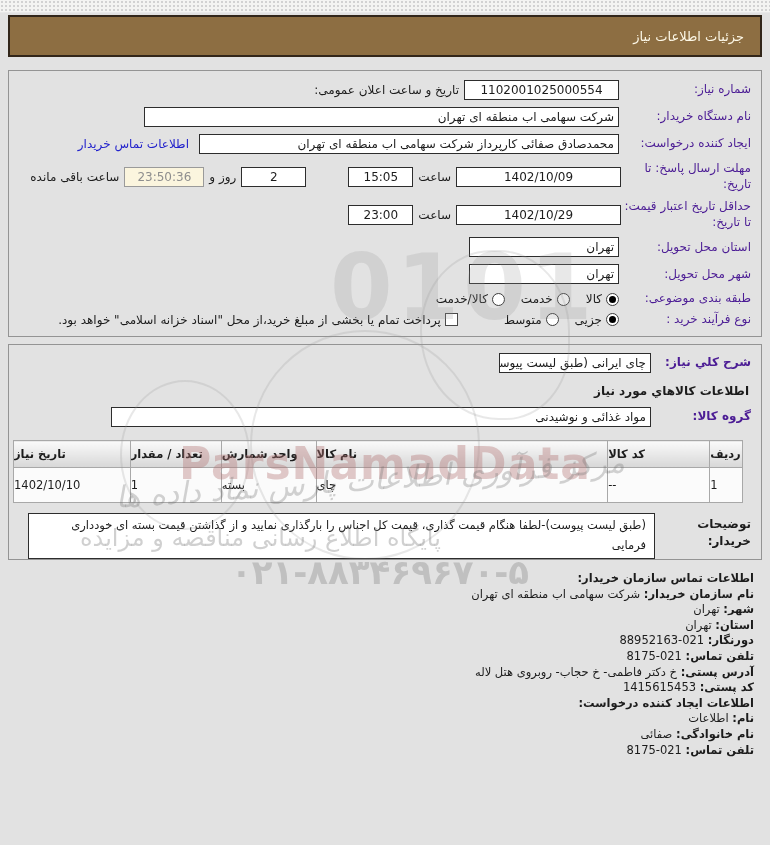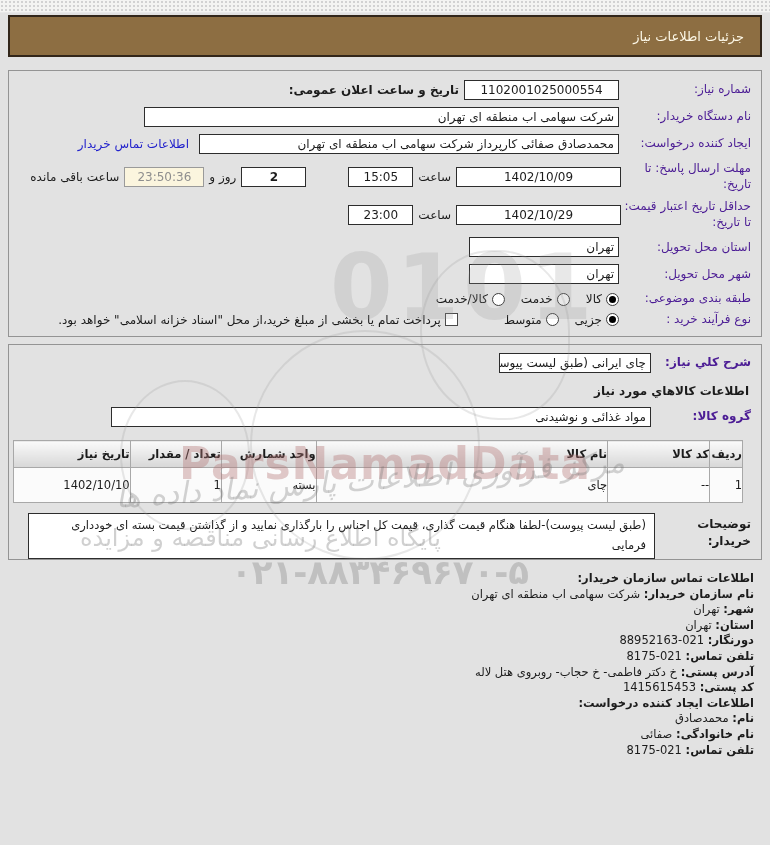--- a/index.html
+++ b/index.html
@@ -40,21 +40,21 @@
   .flabel.two { width:130px; }
   .ibox {
     background:#fff; border:1px solid #2d2d2d;
     height:20px; line-height:18px; font-size:12px;
     padding:0 4px; overflow:hidden; white-space:nowrap;
   }
   .center { text-align:center; }
   .ltr { direction:ltr; unicode-bidi:isolate; }
   .w155{width:155px} .w150{width:150px} .w165{width:165px} .w65{width:65px} .w88{width:80px}
   .w172{width:152px} .w475{width:475px} .w420{width:420px} .w540{width:540px}
-  .timer { background:#fbf5de; color:#8e8e8e; border:1px solid #9a9a9a; } .gap40 { margin-right:42px;font-weight:bold; }
+  .timer { background:#fbf5de; color:#8e8e8e; border:1px solid #9a9a9a; } .gap40 { margin-right:42px; }
   .lab-mid { margin:0 5px; font-size:12px; flex:0 0 auto; }
   a.contact-link { color:#2222cc; font-size:12px; margin-right:10px; text-decoration:none; white-space:nowrap; }
   .radio {
     width:13px; height:13px; border:1px solid #3c3c3c; border-radius:50%;
     background:#fff; display:inline-block; position:relative; flex:0 0 auto;
   }
   .radio.checked::after {
     content:""; position:absolute; top:2px; left:2px; width:7px; height:7px;
     border-radius:50%; background:#000;
   }
@@ -62,21 +62,21 @@
     width:13px; height:13px; border:1px solid #4a4a4a; background:#fff;
     display:inline-block; flex:0 0 auto;
   }
   .opt-label { font-size:12px; margin:0 4px 0 16px; }
   .bold { font-weight:bold; }
   .sec-title { font-weight:bold; font-size:12px; margin:11px 2px 4px 0; }
   .goods-table {
     width:730px; margin:13px 8px 0 14px;
     border-collapse:collapse; table-layout:fixed;
   }
-  .goods-table th, .goods-table td { border:1px solid #a8a8a8; font-size:11.5px; text-align:right; overflow:hidden; white-space:nowrap; }
+  .goods-table th, .goods-table td { border:1px solid #a8a8a8; font-size:11.5px; text-align:left; overflow:hidden; white-space:nowrap; }
   .goods-table th { height:27px; background:linear-gradient(#fafafa,#d7d7d7); font-weight:bold; }
   .goods-table td { height:35px; background:#fbfbfb; }
   .notes-row { display:flex; align-items:flex-start; margin-top:10px; }
   .notes-label { width:96px; font-weight:bold; font-size:12px; line-height:1.45; padding-top:3px; }
   .notes-box {
     width:627px; height:46px; background:#fff; border:1px solid #2d2d2d;
     font-size:11.5px; line-height:1.7; padding:2px 8px; text-align:right; overflow:hidden;
   }
   .contact { padding:11px 16px 0 10px; font-size:11.5px; line-height:15.6px; }
   .contact .line b { font-weight:bold; }
@@ -241,21 +241,21 @@
 <div class="contact">
   <div class="line bold">اطلاعات تماس سازمان خریدار:</div>
   <div class="line"><b>نام سازمان خریدار:</b> <span>شرکت سهامی اب منطقه ای تهران</span></div>
   <div class="line"><b>شهر:</b> <span>تهران</span></div>
   <div class="line"><b>استان:</b> <span>تهران</span></div>
   <div class="line"><b>دورنگار:</b> <span class="ltr">88952163-021</span></div>
   <div class="line"><b>تلفن تماس:</b> <span class="ltr">8175-021</span></div>
   <div class="line"><b>آدرس پستی:</b> <span>خ دکتر فاطمی- خ حجاب- روبروی هتل لاله</span></div>
   <div class="line"><b>کد پستی:</b> <span class="ltr">1415615453</span></div>
   <div class="line bold">اطلاعات ایجاد کننده درخواست:</div>
-  <div class="line"><b>نام:</b> <span>محمدصادق</span></div>
+  <div class="line"><b>نام:</b> <span>اطلاعات</span></div>
   <div class="line"><b>نام خانوادگی:</b> <span>صفائی</span></div>
   <div class="line"><b>تلفن تماس:</b> <span class="ltr">8175-021</span></div>
 </div>
 
 <div class="wm wm-digits">0101</div>
 <div class="wm wm-circle c1"></div>
 <div class="wm wm-circle c2"></div>
 <div class="wm wm-circle c3"></div>
 <div class="wm wm-brand">ParsNamadData</div>
 <div class="wm wm-calli">مرکز فرآوری اطلاعات پارس نماد داده ها</div>

